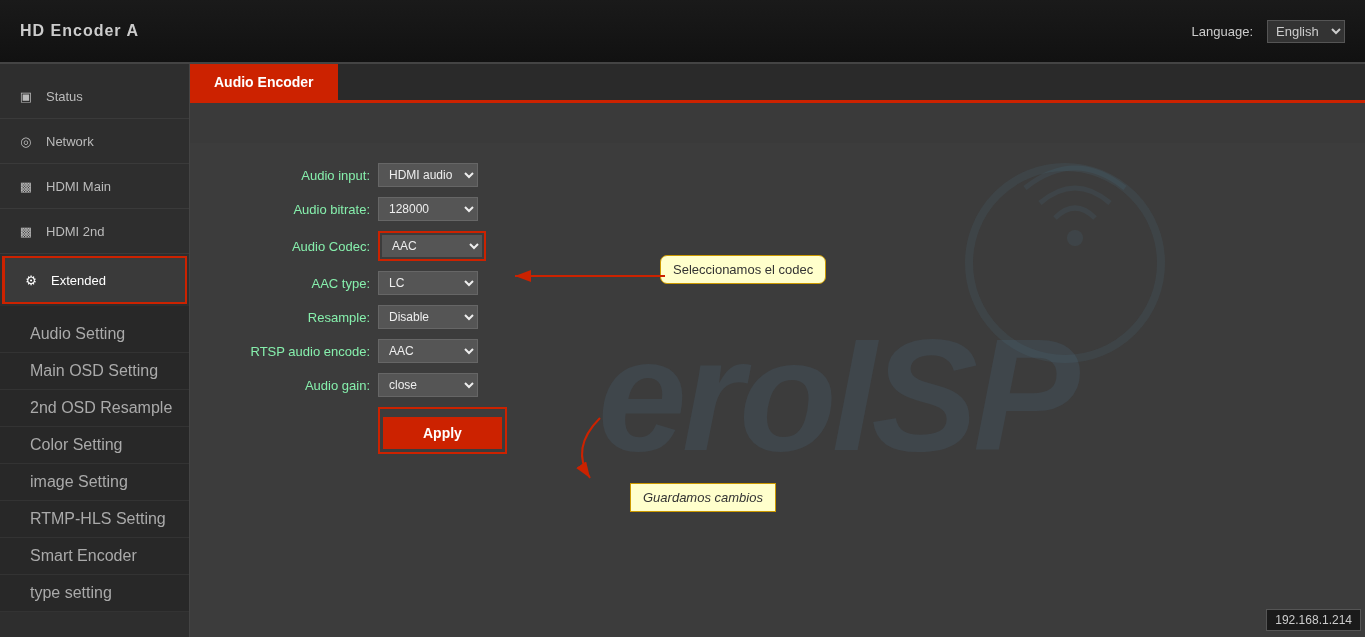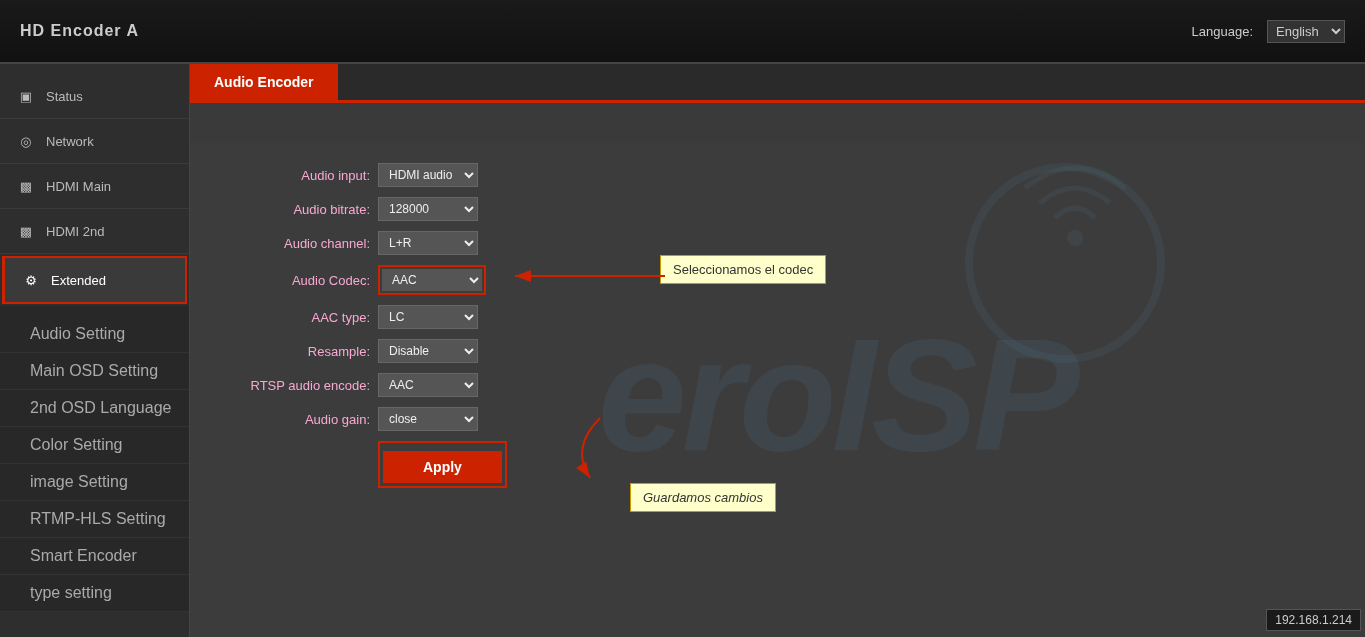--- a/index.html
+++ b/index.html
@@ -153,21 +153,21 @@
     }
     .form-row {
       display: flex;
       align-items: center;
       margin-bottom: 10px;
       gap: 8px;
     }
     .form-label {
       width: 150px;
       text-align: right;
-      color: #f9a8d4;
+      color: #86efac;
       font-size: 13px;
       flex-shrink: 0;
     }
     .form-control {
       background: #555;
       color: #eee;
       border: 1px solid #666;
       padding: 3px 6px;
       font-size: 12px;
       min-width: 100px;
@@ -193,20 +193,21 @@
       background: #ffffcc;
       border: 1px solid #cc9900;
       color: #333;
       font-size: 13px;
       padding: 6px 12px;
       z-index: 10;
     }
     .callout-codec {
       top: 112px;
       left: 470px;
+      border-radius: 7px;
     }
     .callout-apply {
       top: 340px;
       left: 440px;
       font-style: italic;
     }
 
     
     .arrow-codec {
       position: absolute;
@@ -278,21 +279,21 @@
     </div>
 
     <div class="sidebar-sub">
       <div class="sidebar-sub-item">
         <span>Audio Setting</span>
       </div>
       <div class="sidebar-sub-item">
         <span>Main OSD Setting</span>
       </div>
       <div class="sidebar-sub-item">
-        <span>2nd OSD Language</span>
+        <span>2nd OSD Resample</span>
       </div>
       <div class="sidebar-sub-item">
         <span>Color Setting</span>
       </div>
       <div class="sidebar-sub-item">
         <span>image Setting</span>
       </div>
       <div class="sidebar-sub-item">
         <span>RTMP-HLS Setting</span>
       </div>
@@ -339,29 +340,20 @@
         <div class="form-row">
           <span class="form-label">Audio bitrate:</span>
           <select class="form-control">
             <option>128000</option>
             <option>64000</option>
             <option>96000</option>
             <option>192000</option>
           </select>
         </div>
 
-        <div class="form-row">
-          <span class="form-label">Audio channel:</span>
-          <select class="form-control">
-            <option>L+R</option>
-            <option>Left</option>
-            <option>Right</option>
-            <option>Mono</option>
-          </select>
-        </div>
 
         <div class="form-row">
           <span class="form-label">Audio Codec:</span>
           <div style="border: 2px solid #cc2200; padding: 2px; display: inline-block;">
             <select class="form-control" style="border:none;">
               <option>AAC</option>
               <option>MP3</option>
               <option>G711</option>
             </select>
           </div>

